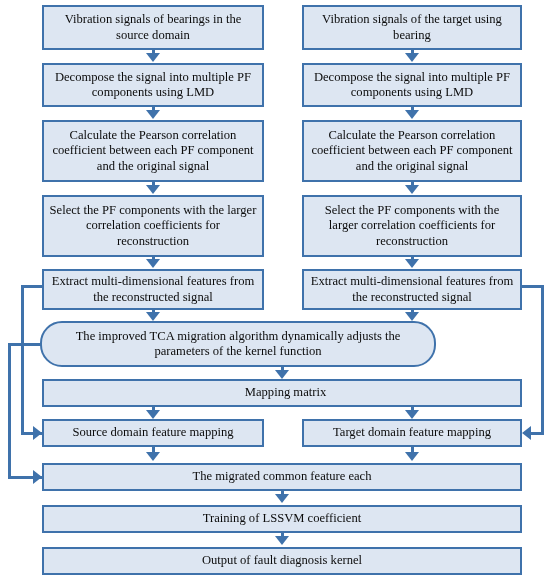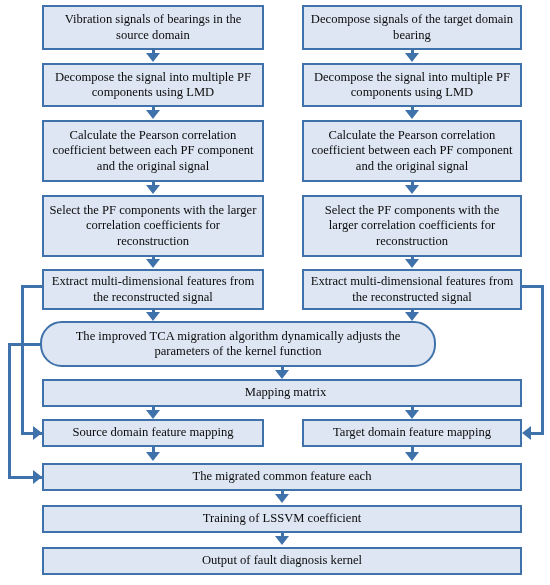--- a/index.html
+++ b/index.html
@@ -73,21 +73,21 @@
 </style>
 </head>
 <body>
 
 <div id="canvas">
 
   <div class="node" style="left:42px; top:5px; width:222px; height:45px;">
     <span>Vibration signals of bearings in the source domain</span>
   </div>
   <div class="node" style="left:302px; top:5px; width:220px; height:45px;">
-    <span>Decompose signals of the target domain bearing</span>
+    <span>Vibration signals of the target using bearing</span>
   </div>
 
   <div class="stem" style="left:151.5px; top:50px; height:5px;"></div>
   <div class="arrow-down" style="left:146px; top:53px;"></div>
   <div class="stem" style="left:410.5px; top:50px; height:5px;"></div>
   <div class="arrow-down" style="left:405px; top:53px;"></div>
 
   <div class="node" style="left:42px; top:63px; width:222px; height:44px;">
     <span>Decompose the signal into multiple PF components using LMD</span>
   </div>

